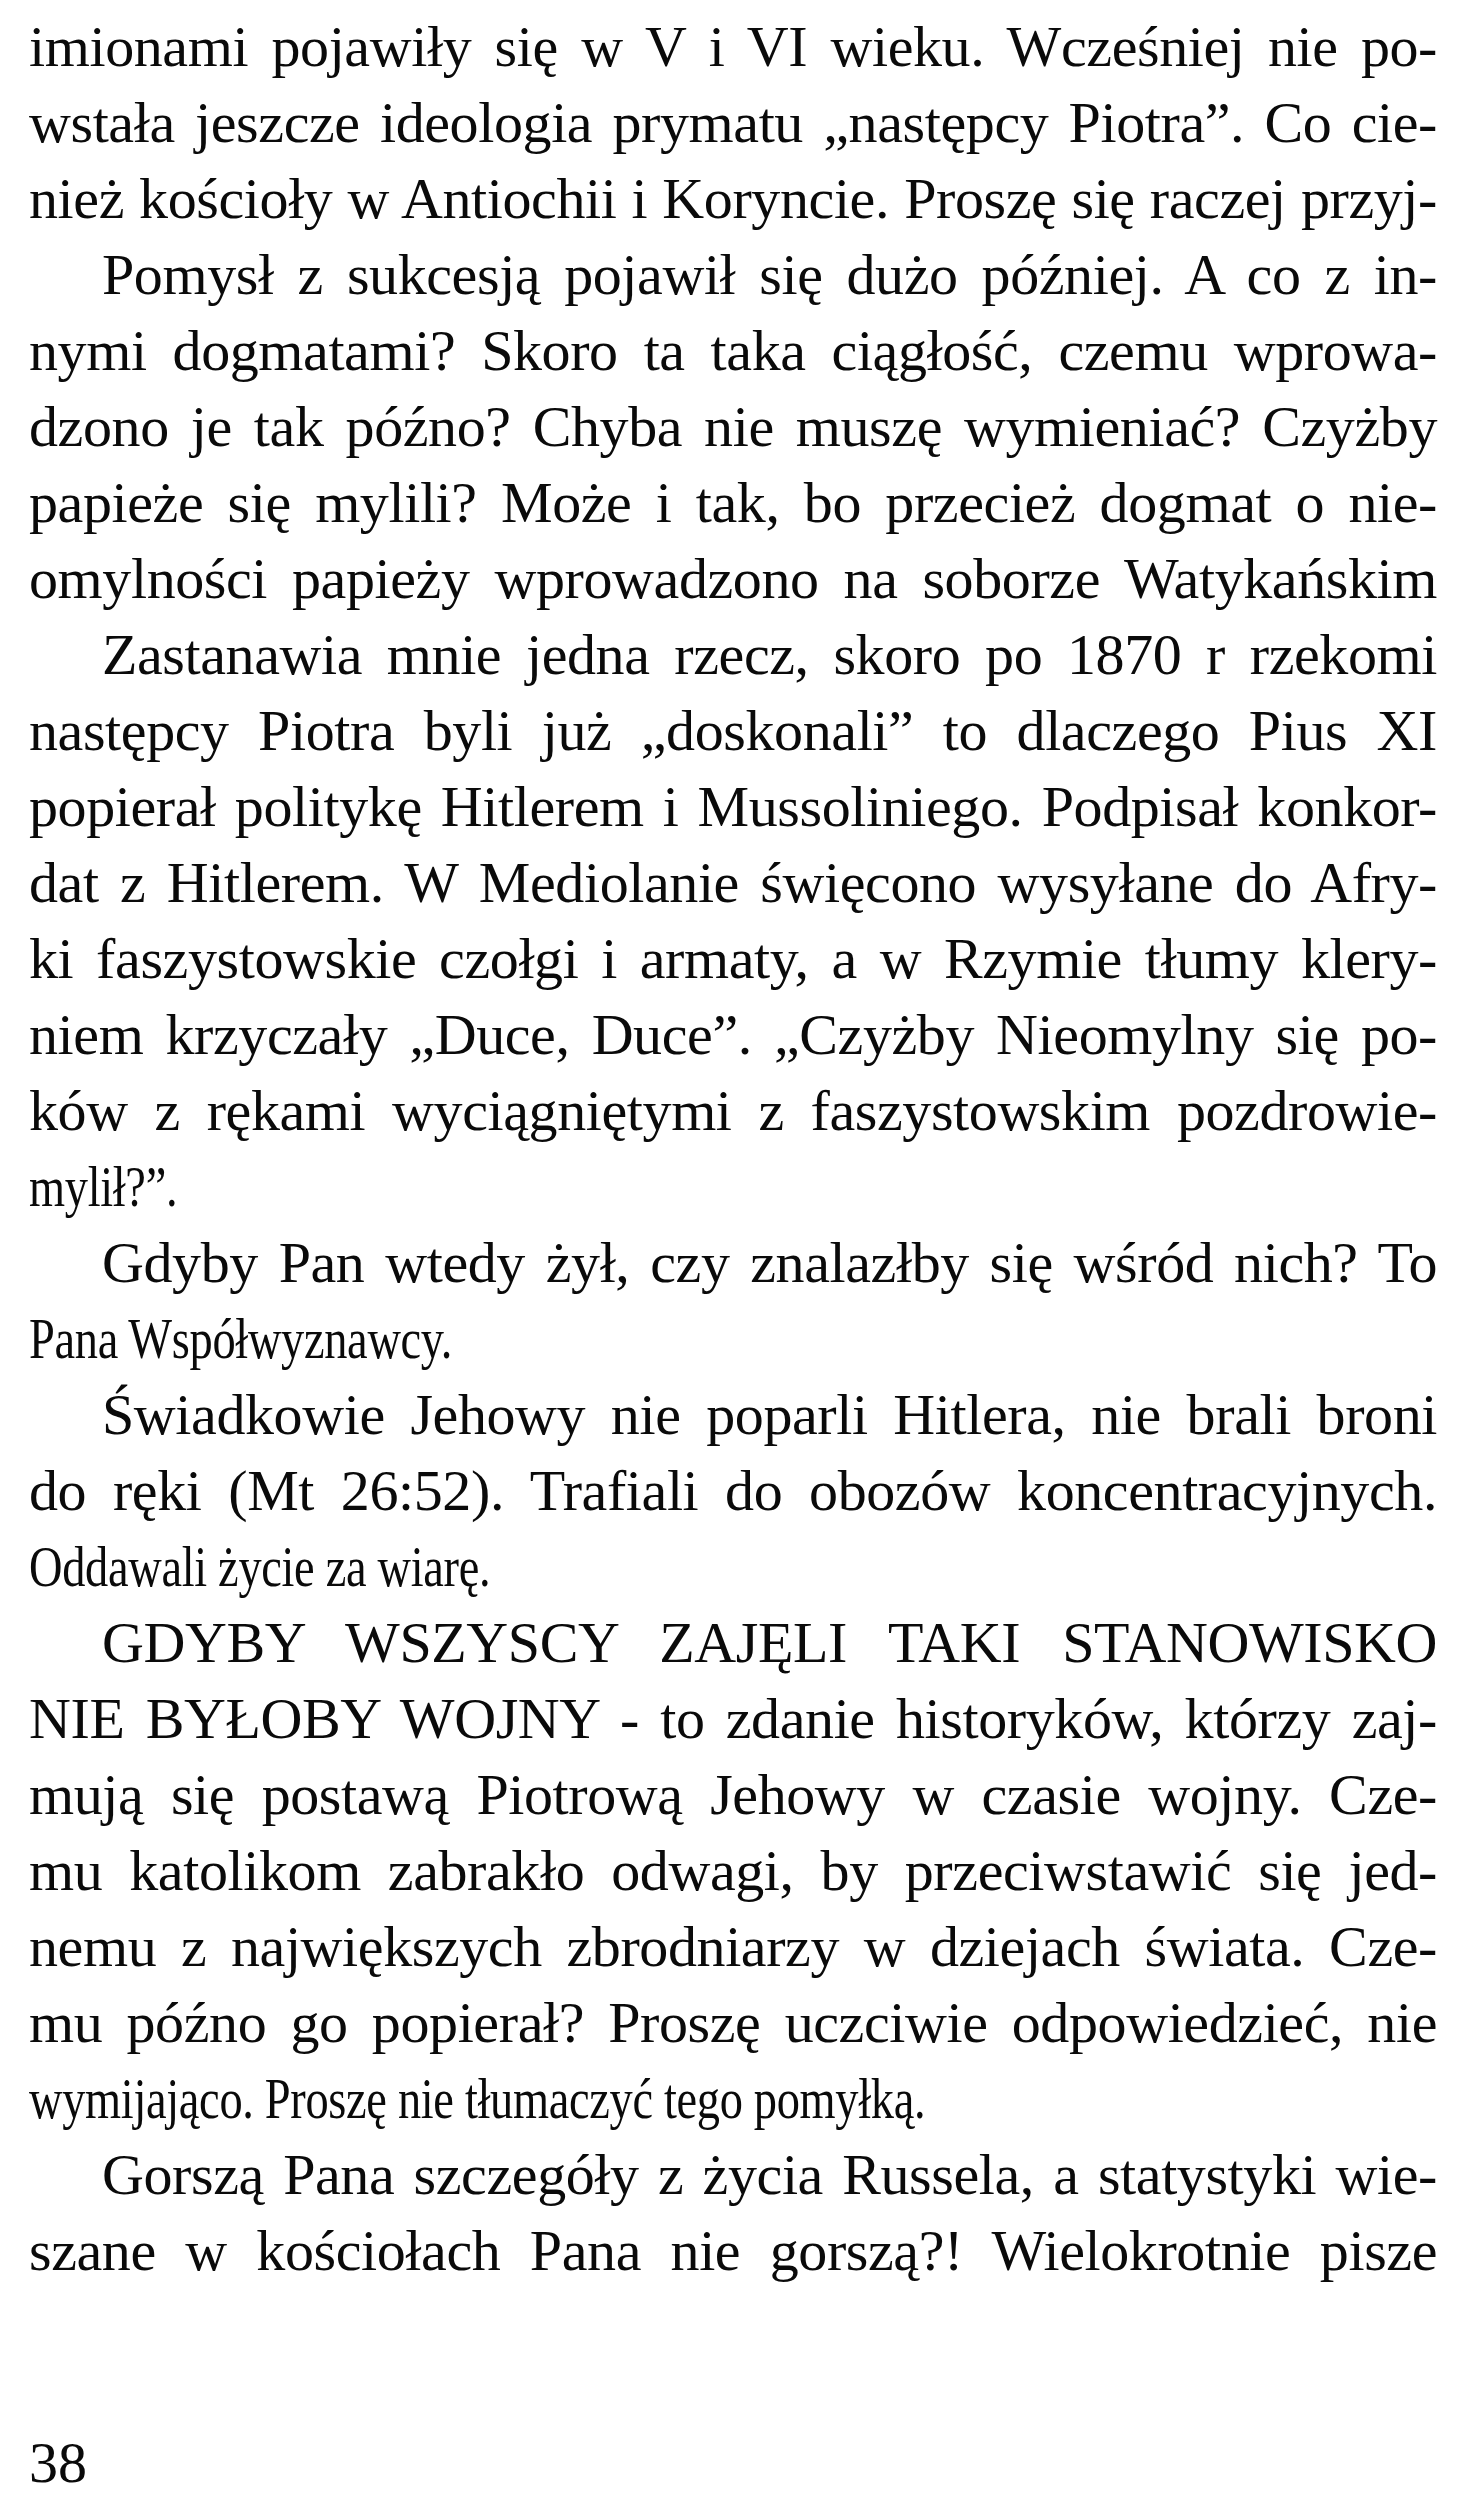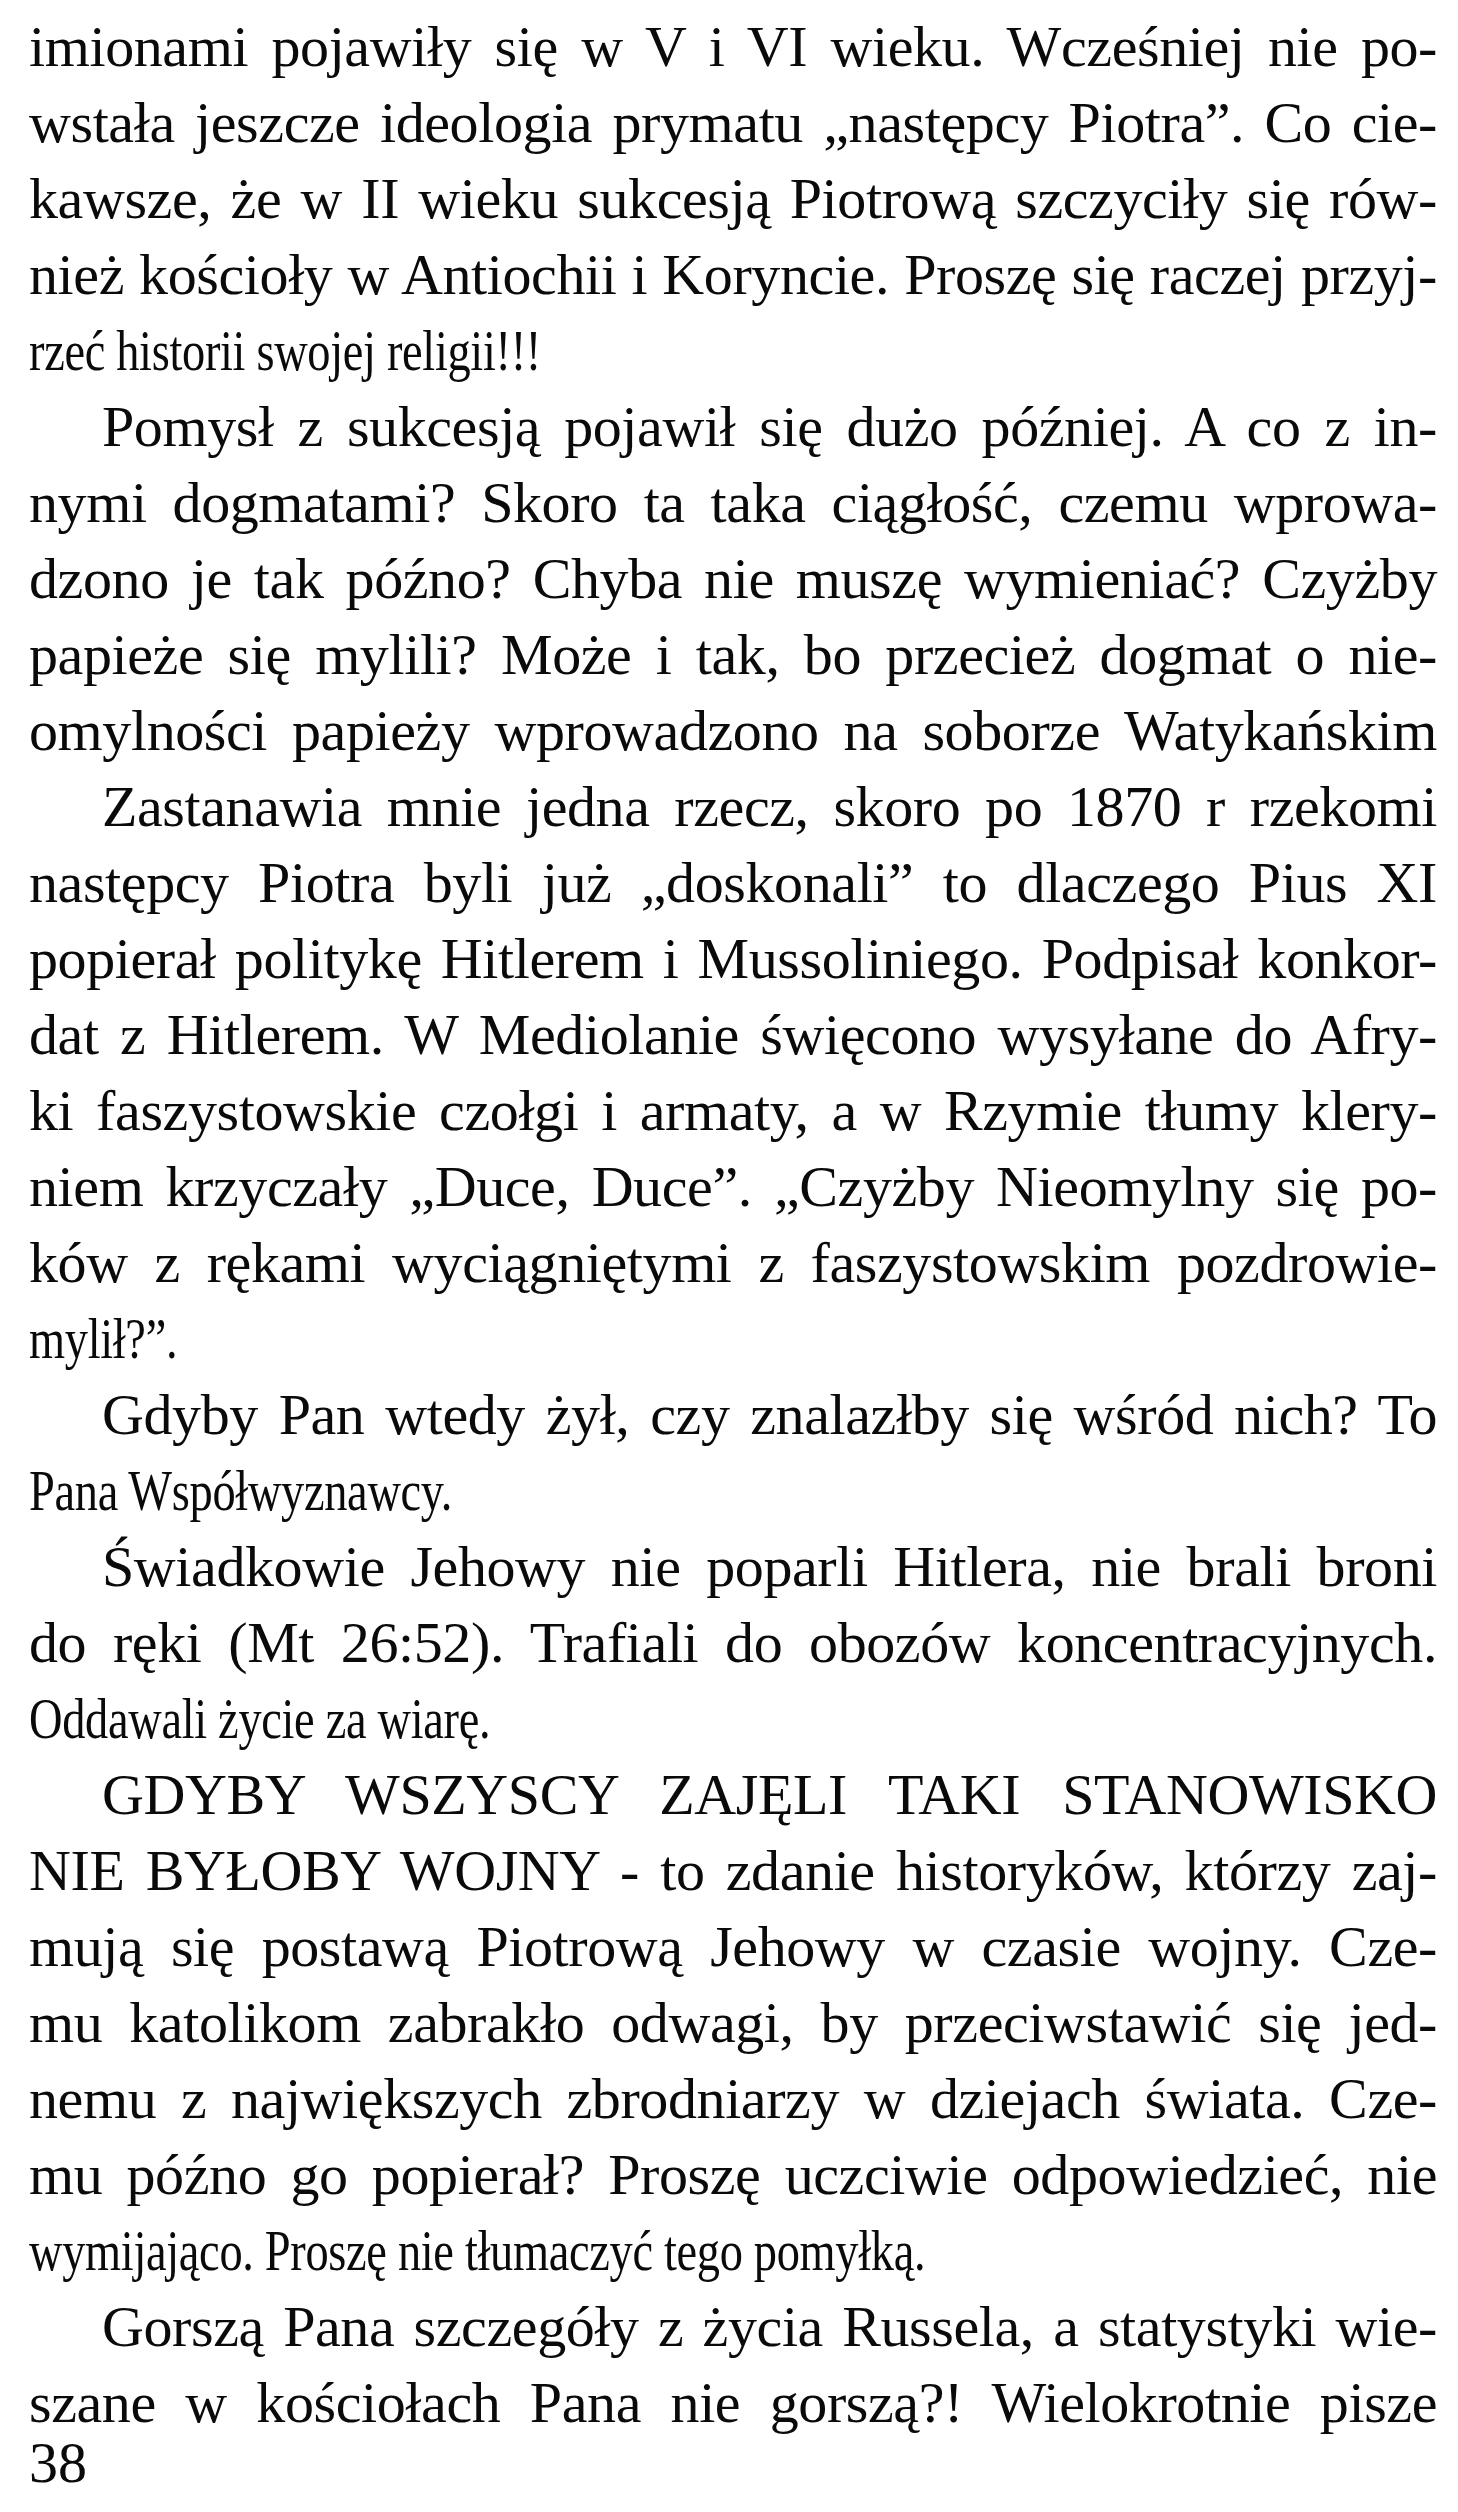--- a/index.html
+++ b/index.html
@@ -63,26 +63,22 @@
 
 <div class="page">
   <div class="text-block" id="text-block">
       <div class="line">
         <span class="line-inner">imionami pojawiły się w V i VI wieku. Wcześniej nie po-</span>
       </div>
       <div class="line">
         <span class="line-inner">wstała jeszcze ideologia prymatu „następcy Piotra”. Co cie-</span>
       </div>
       <div class="line">
-        <span class="line-inner">kawsze, że w II wieku sukcesją Piotrową szczyciły się rów-</span>
-      </div>
-      <div class="line">
         <span class="line-inner">nież kościoły w Antiochii i Koryncie. Proszę się raczej przyj-</span>
       </div>
-      <div class="line last"><span class="line-inner" style="display: inline-block; width: auto; transform-origin: left center; transform: scaleX(0.8);">rzeć historii swojej religii!!!</span></div>
       <div class="line indent">
         <span class="line-inner">Pomysł z sukcesją pojawił się dużo później. A co z in-</span>
       </div>
       <div class="line">
         <span class="line-inner">nymi dogmatami? Skoro ta taka ciągłość, czemu wprowa-</span>
       </div>
       <div class="line">
         <span class="line-inner">dzono je tak późno? Chyba nie muszę wymieniać? Czyżby</span>
       </div>
       <div class="line">

